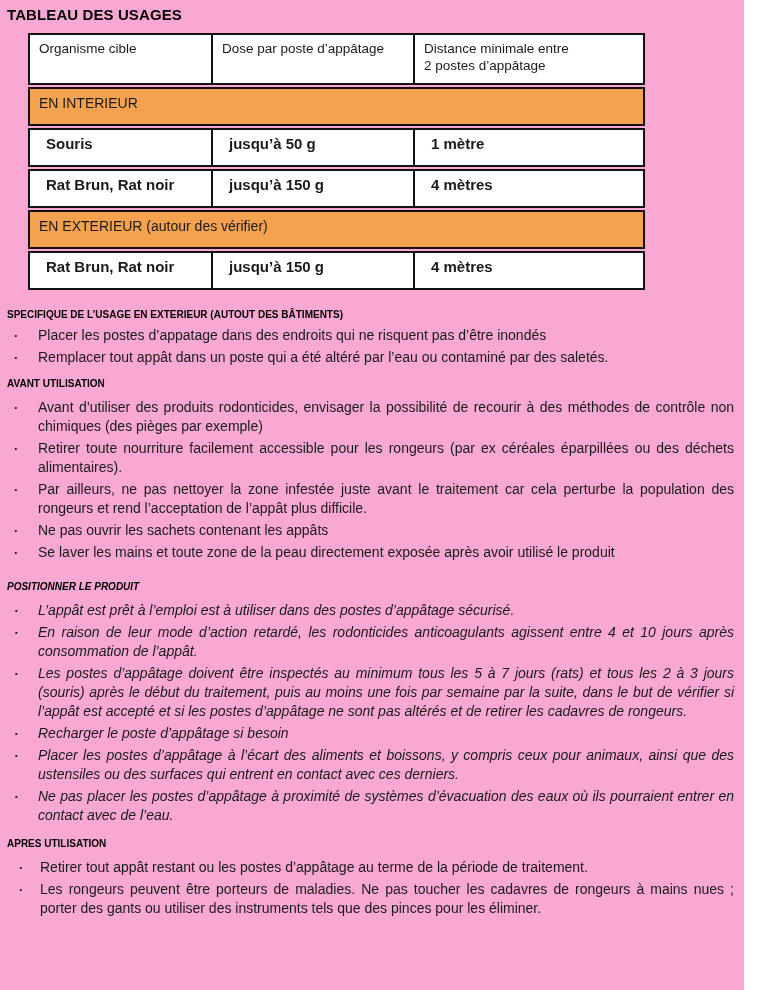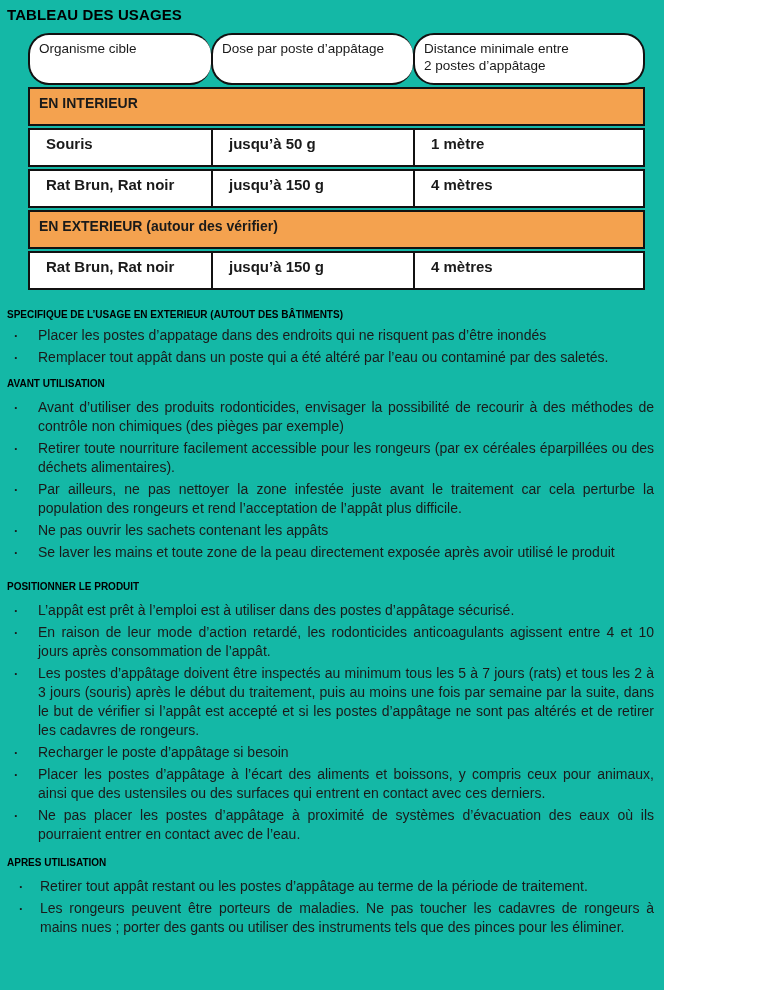--- a/index.html
+++ b/index.html
@@ -2,25 +2,25 @@
 <html lang="fr"><head>
 <meta charset="utf-8">
 <style>
   html, body {
     margin: 0;
     padding: 0;
     background: #ffffff;
   }
   .page {
     position: relative;
-    width: 664px;
+    width: 744px;
     height: 990px;
     box-sizing: border-box;
     padding: 4px 10px 0 7px;
-    background: #14b8a6;
+    background: #f9a8d4;
     color: #1a1a1a;
     font-family: "Liberation Sans", sans-serif;
     overflow: hidden;
   }
   .page-title {
     font-size: 15px;
     font-weight: bold;
     color: #000;
     letter-spacing: 0.1px;
     margin: 2px 0 0 0;
@@ -44,46 +44,45 @@
     vertical-align: top;
     padding: 5px 9px 12px 9px;
     line-height: 17px;
     background: #fff;
   }
   .usage-table td:last-child { border-right: 2px solid #111; }
   .usage-table tr.header-row td {
     font-weight: normal;
     padding: 5px 9px 9px 9px;
     height: 34px;
-    border-radius: 21px;
   }
   .usage-table tr.band-row td {
     background: #F4A24F;
-    font-weight: bold;
+    font-weight: normal;
     font-size: 14px;
     padding: 6px 9px 12px 9px;
   }
   .usage-table tr.data-row td {
     font-weight: bold;
     font-size: 15px;
     padding: 5px 9px 13px 16px;
   }
   
   .section { margin: 0; }
   .section-heading {
     font-size: 10px;
     font-weight: bold;
     color: #000;
     line-height: 18px;
     margin: 0 0 5px 0;
   }
   .sec-specifique { margin-top: 14px; }
   .sec-specifique .section-heading { margin-bottom: 2px; }
   .sec-avant { margin-top: 8px; }
-  .sec-positionner { margin-top: 16px; }
+  .sec-positionner { margin-top: 16px; font-style: italic; }
   .sec-apres { margin-top: 10px; }
   ul.bullets {
     list-style: none;
     margin: 0;
     padding: 0;
     font-size: 14px;
     line-height: 19px;
   }
   ul.bullets li {
     position: relative;

